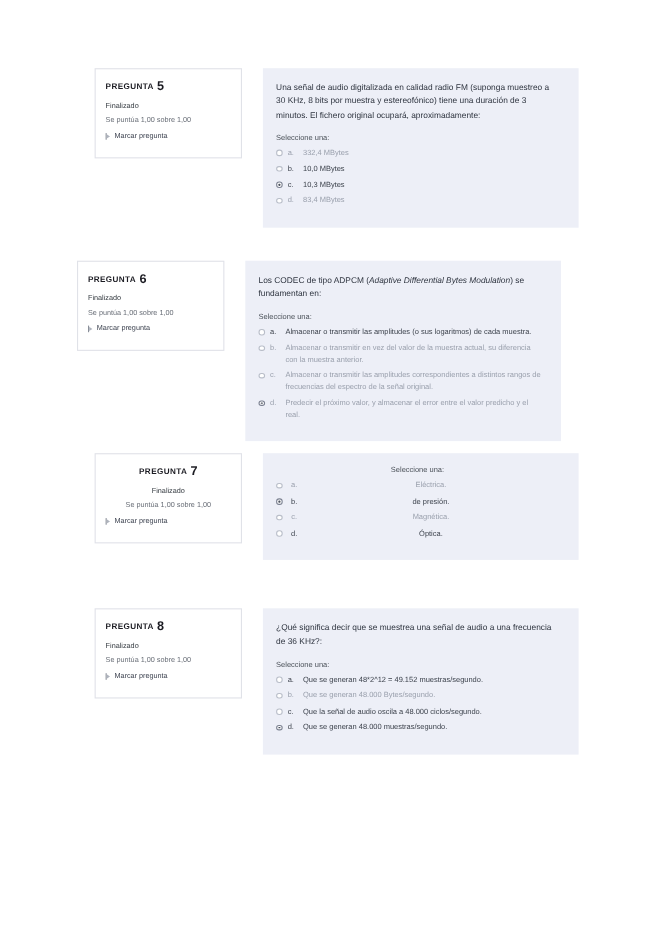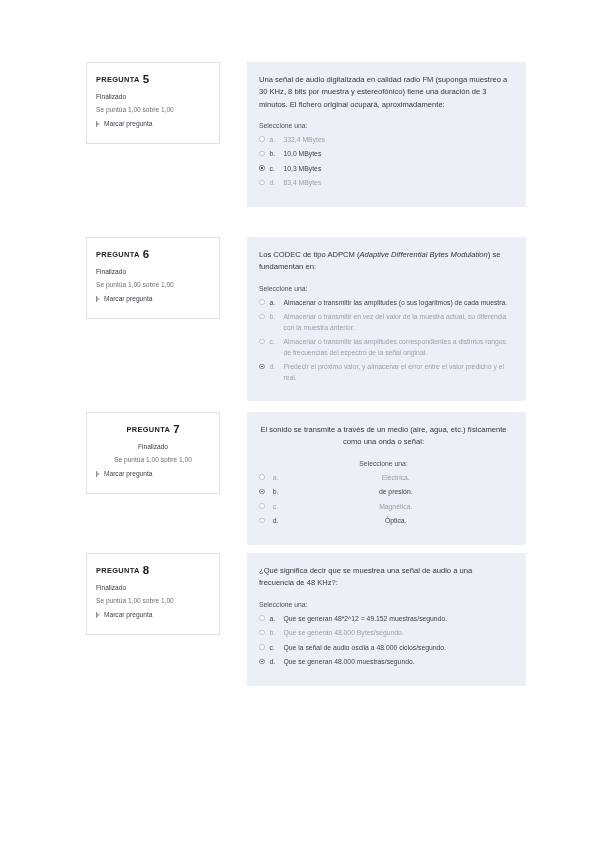--- a/index.html
+++ b/index.html
@@ -91,21 +91,21 @@
     width: 0; height: 0;
     border-top: 2px solid transparent;
     border-bottom: 2px solid transparent;
     border-left: 3.5px solid #aeb3bd;
   }
   .content-panel {
     flex: 1;
     background: #edeff7;
     box-sizing: border-box;
     padding: 12px 18px 14px 12px;
-    margin-left: 27px;
+    margin-left: 19px;
   }
   .q-text {
     font-size: 7.6px;
     line-height: 1.62;
     color: #2f3540;
     margin: 0 0 11px 0;
   }
   .q-text em {
     font-style: italic;
   }
@@ -157,21 +157,21 @@
   .opt-letter {
     flex: 0 0 auto;
     width: 12px;
     margin-right: 2px;
   }
   .opt-text {
     flex: 1;
   }
   
   #block-5 { left: 86px; top: 62px;  width: 440px; }
-  #block-6 { left: 86px; top: 237px; width: 440px; }
+  #block-6 { left: 70px; top: 237px; width: 440px; }
   #block-7 { left: 86px; top: 412px; width: 440px; text-align: center; }
   #block-8 { left: 86px; top: 553px; width: 440px; }
 </style>
 </head>
 <body>
 
 <div class="page">
 
   <div class="question-block" id="block-5">
     <div class="info-panel">
@@ -253,21 +253,20 @@
     <div class="info-panel">
       <div class="q-label"><span>PREGUNTA</span><span class="qnum">7</span></div>
       <div class="q-state">Finalizado</div>
       <div class="q-grade">Se puntúa 1,00 sobre 1,00</div>
       <div class="q-flag">
           <span class="flag-icon"></span>
           <span>Marcar pregunta</span>
         </div>
     </div>
     <div class="content-panel">
-      <p class="q-text">El sonido se transmite a través de un medio (aire, agua, etc.) físicamente como una onda o señal:</p>
       <p class="select-label">Seleccione una:</p>
       <ul class="options">
         <li class="option faint">
             <span class="radio"></span>
             <span class="opt-letter">a.</span>
             <span class="opt-text">Eléctrica.</span>
           </li>
         <li class="option">
             <span class="radio checked"></span>
             <span class="opt-letter">b.</span>
@@ -291,21 +290,21 @@
     <div class="info-panel">
       <div class="q-label"><span>PREGUNTA</span><span class="qnum">8</span></div>
       <div class="q-state">Finalizado</div>
       <div class="q-grade">Se puntúa 1,00 sobre 1,00</div>
       <div class="q-flag">
           <span class="flag-icon"></span>
           <span>Marcar pregunta</span>
         </div>
     </div>
     <div class="content-panel">
-      <p class="q-text">¿Qué significa decir que se muestrea una señal de audio a una frecuencia de 48 KHz?:</p>
+      <p class="q-text">¿Qué significa decir que se muestrea una señal de audio a una frecuencia de 36 KHz?:</p>
       <p class="select-label">Seleccione una:</p>
       <ul class="options">
         <li class="option">
             <span class="radio"></span>
             <span class="opt-letter">a.</span>
             <span class="opt-text">Que se generan 48*2^12 = 49.152 muestras/segundo.</span>
           </li>
         <li class="option faint">
             <span class="radio"></span>
             <span class="opt-letter">b.</span>

